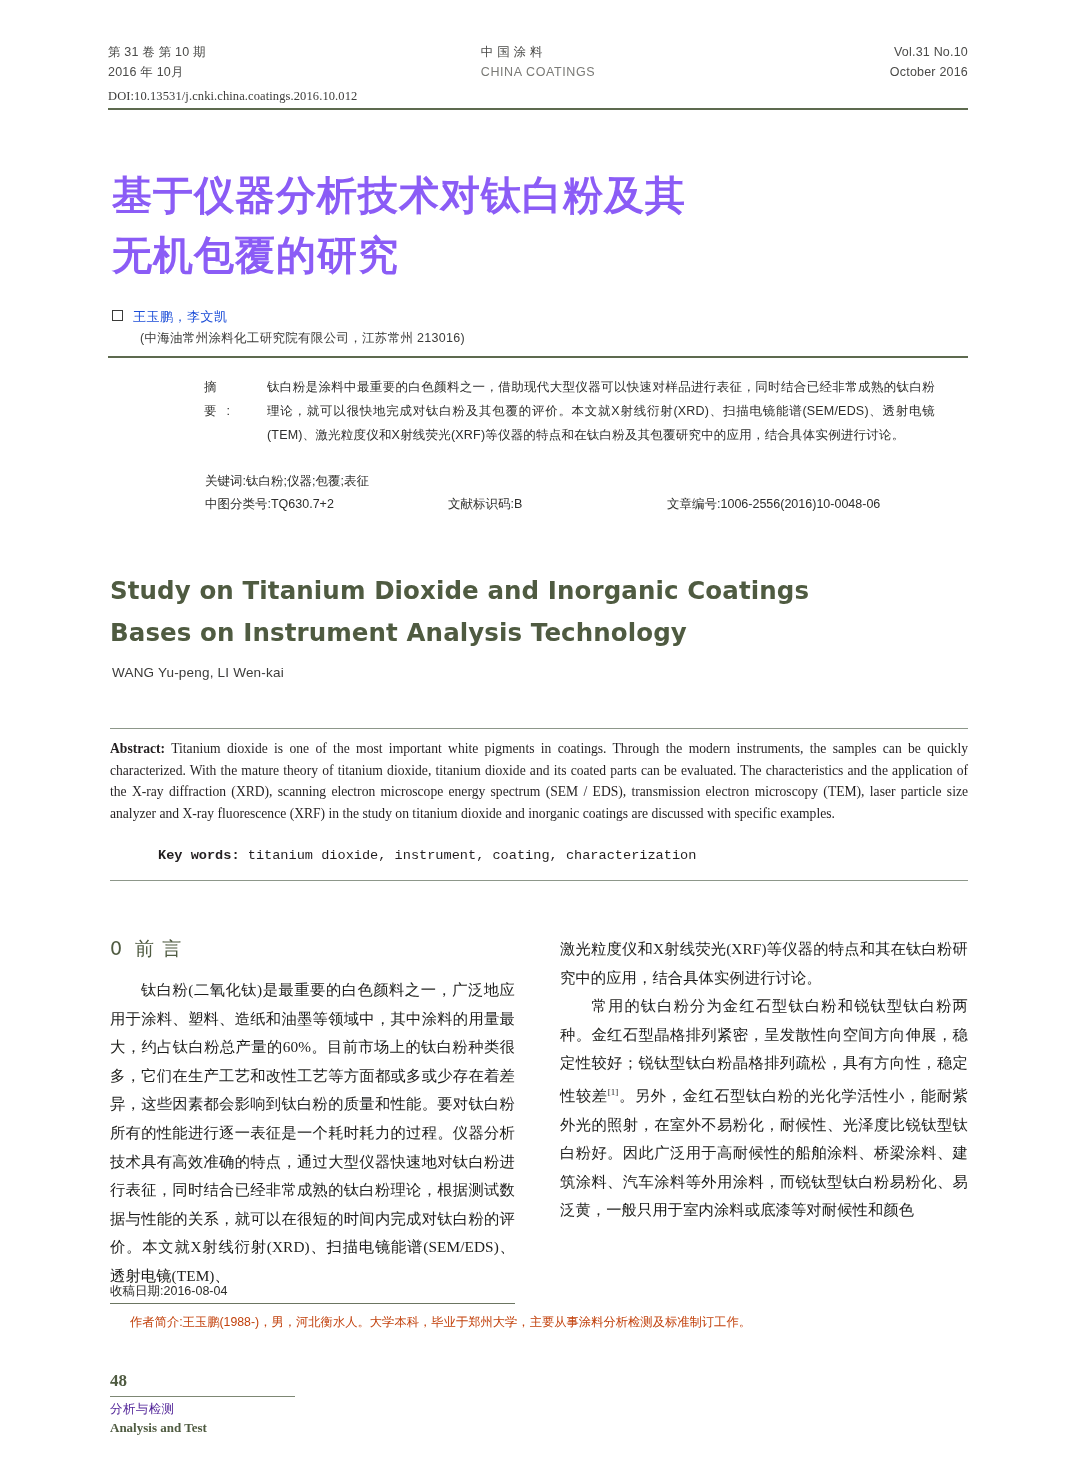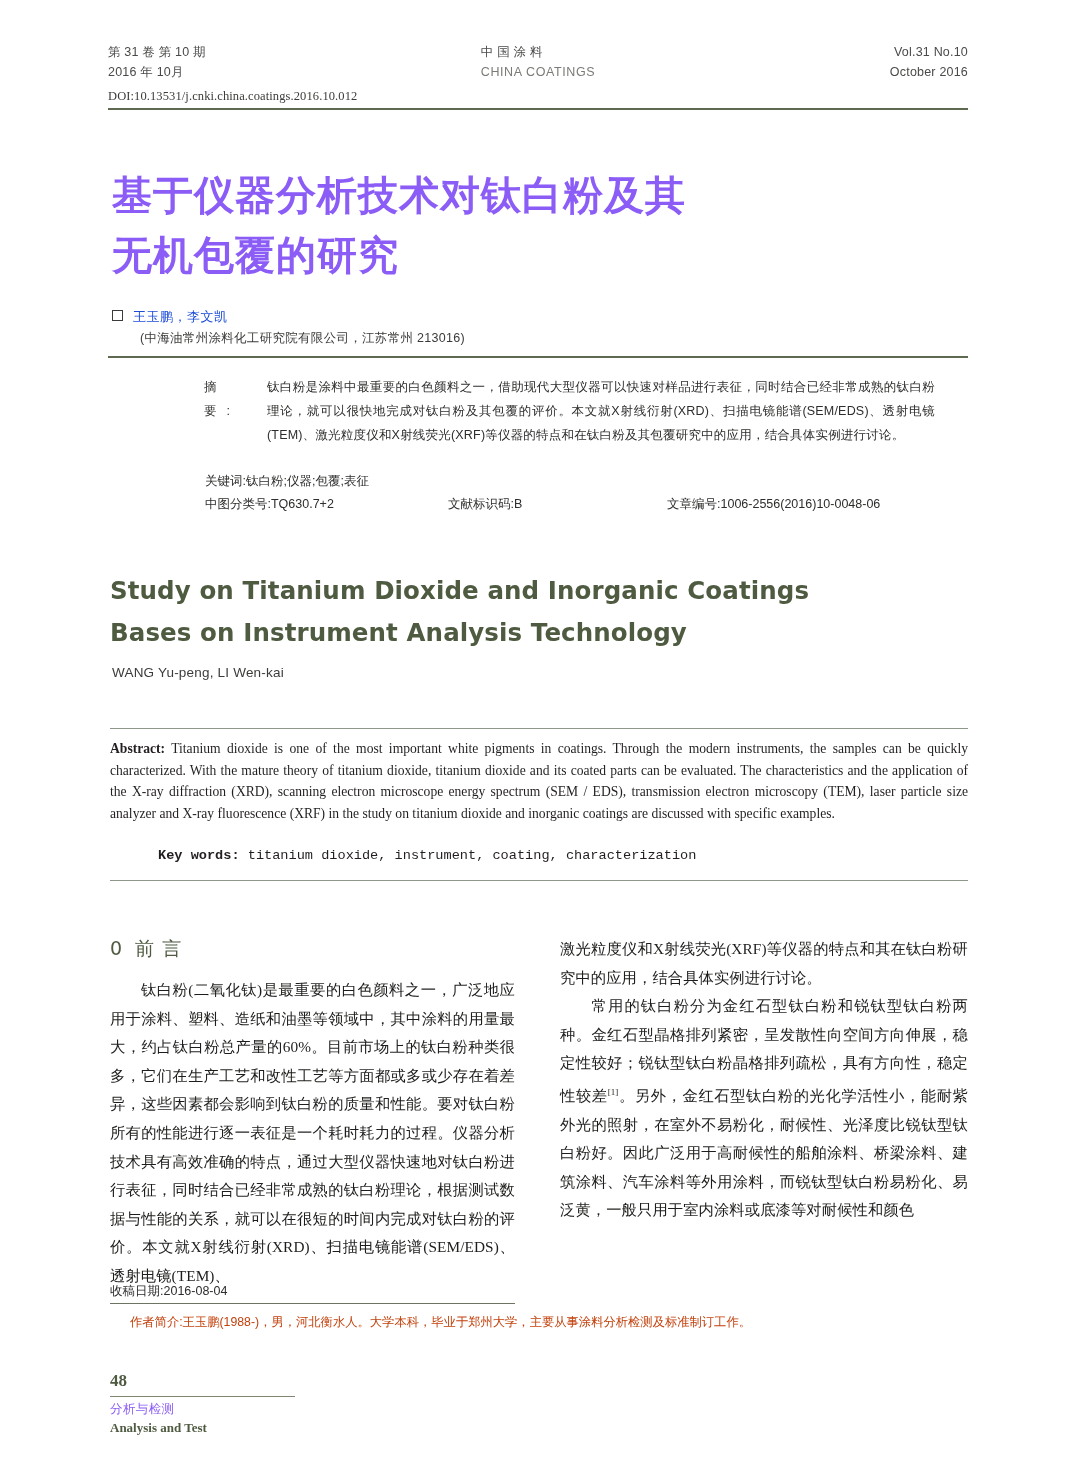--- a/index.html
+++ b/index.html
@@ -307,21 +307,21 @@
     top: 1396px;
     width: 185px;
     height: 1px;
     background: #7d8774;
   }
   .foot-cn {
     position: absolute;
     left: 110px;
     top: 1401px;
     font-size: 12.5px;
-    color: #8b5cf6;
+    color: #4c1d95;
     letter-spacing: .4px;
   }
   .foot-en {
     position: absolute;
     left: 110px;
     top: 1420px;
     font-family: "Liberation Serif", serif;
     font-weight: bold;
     font-size: 13px;
     color: #4f5b41;

